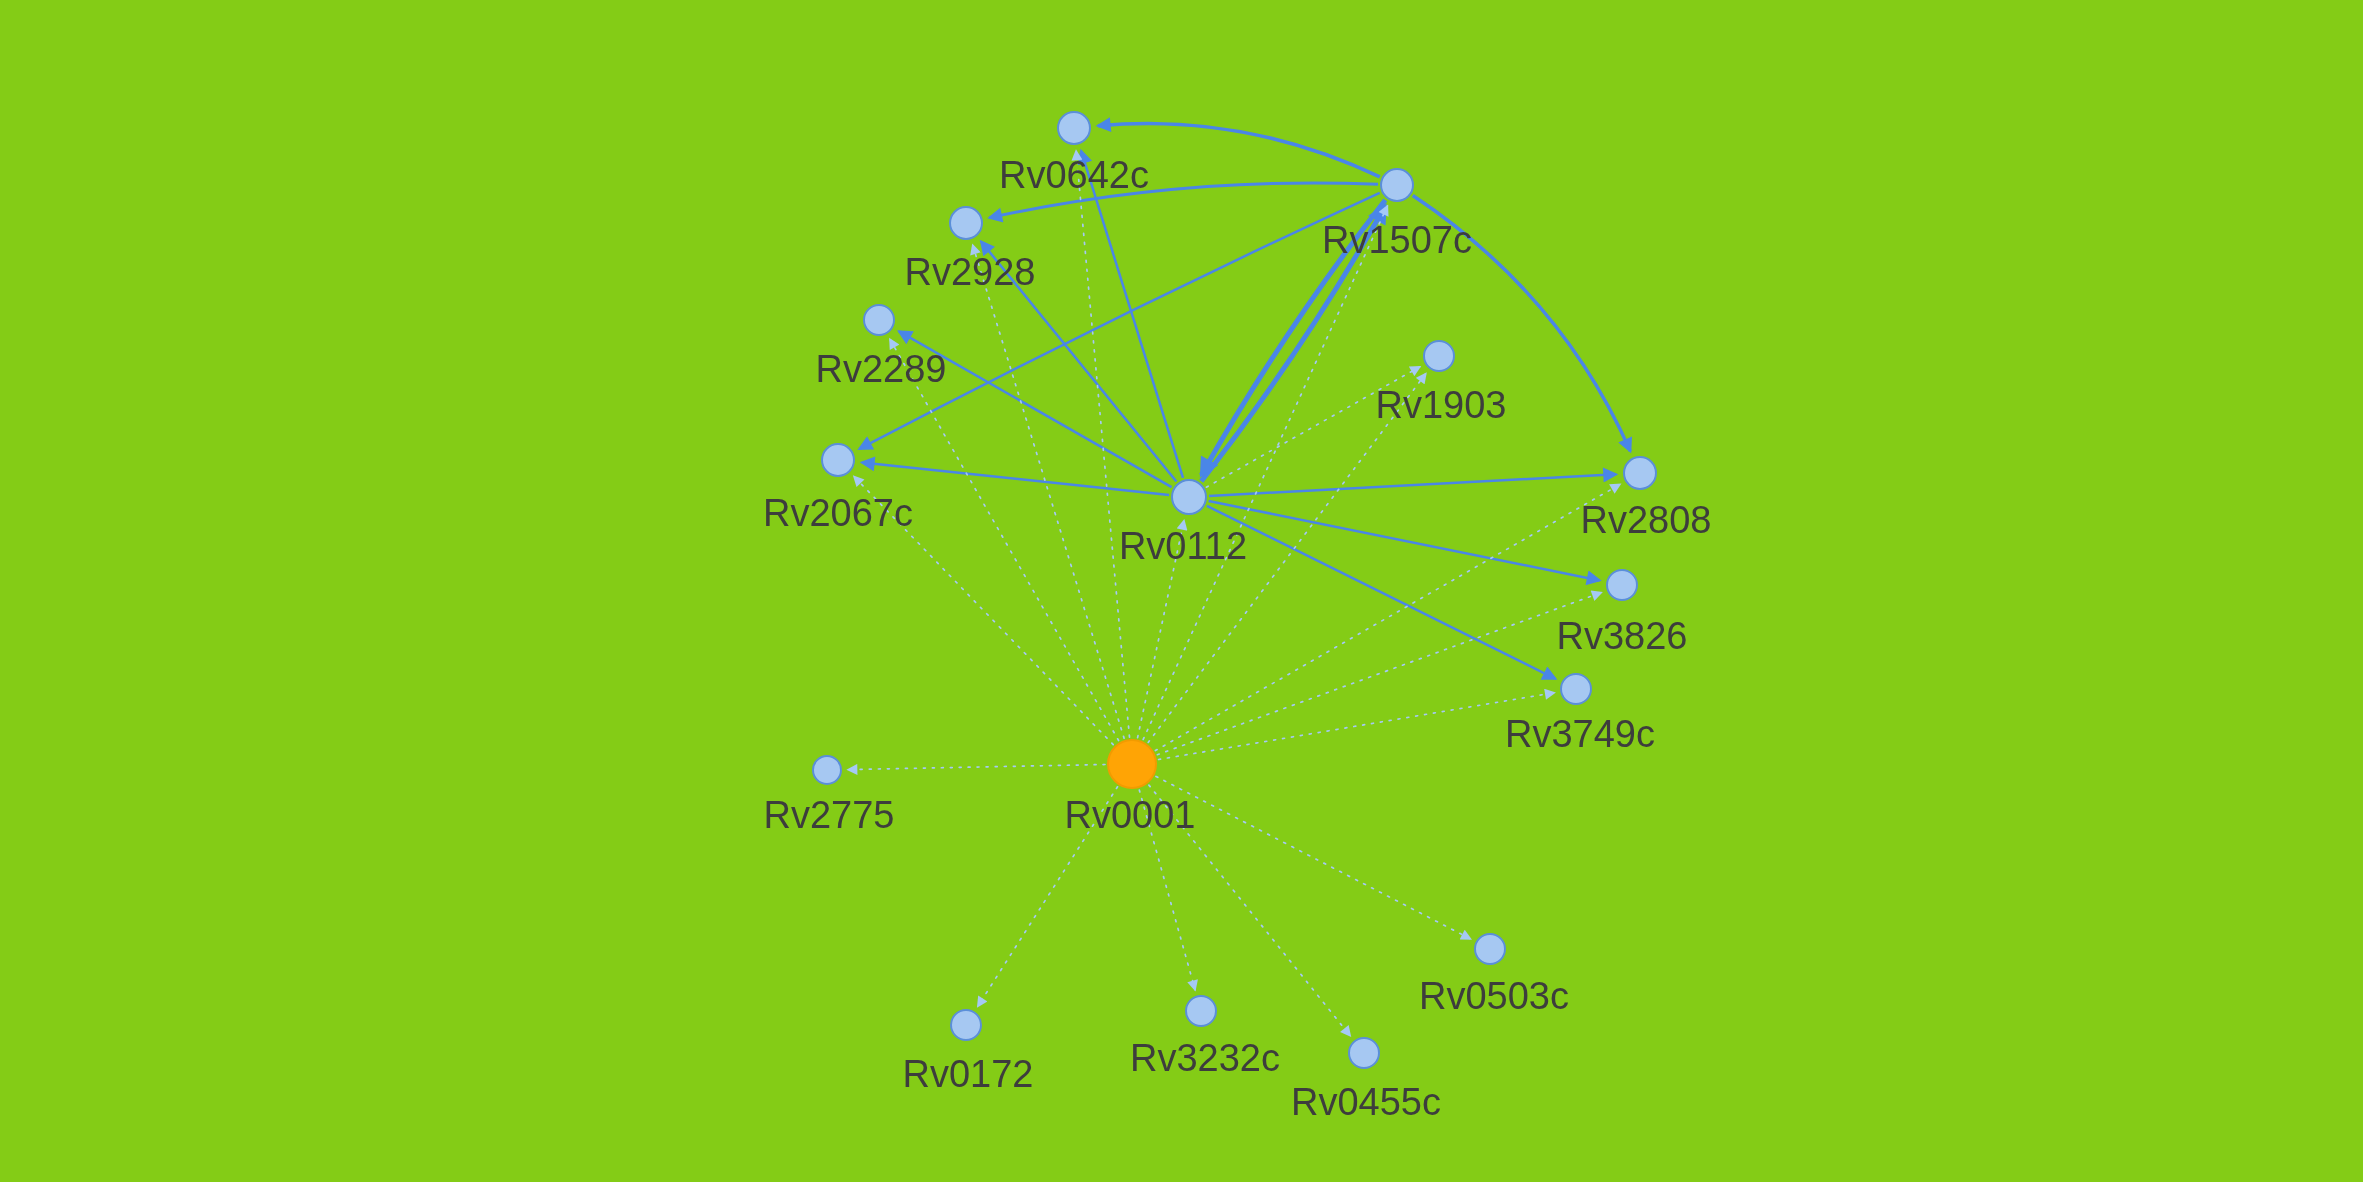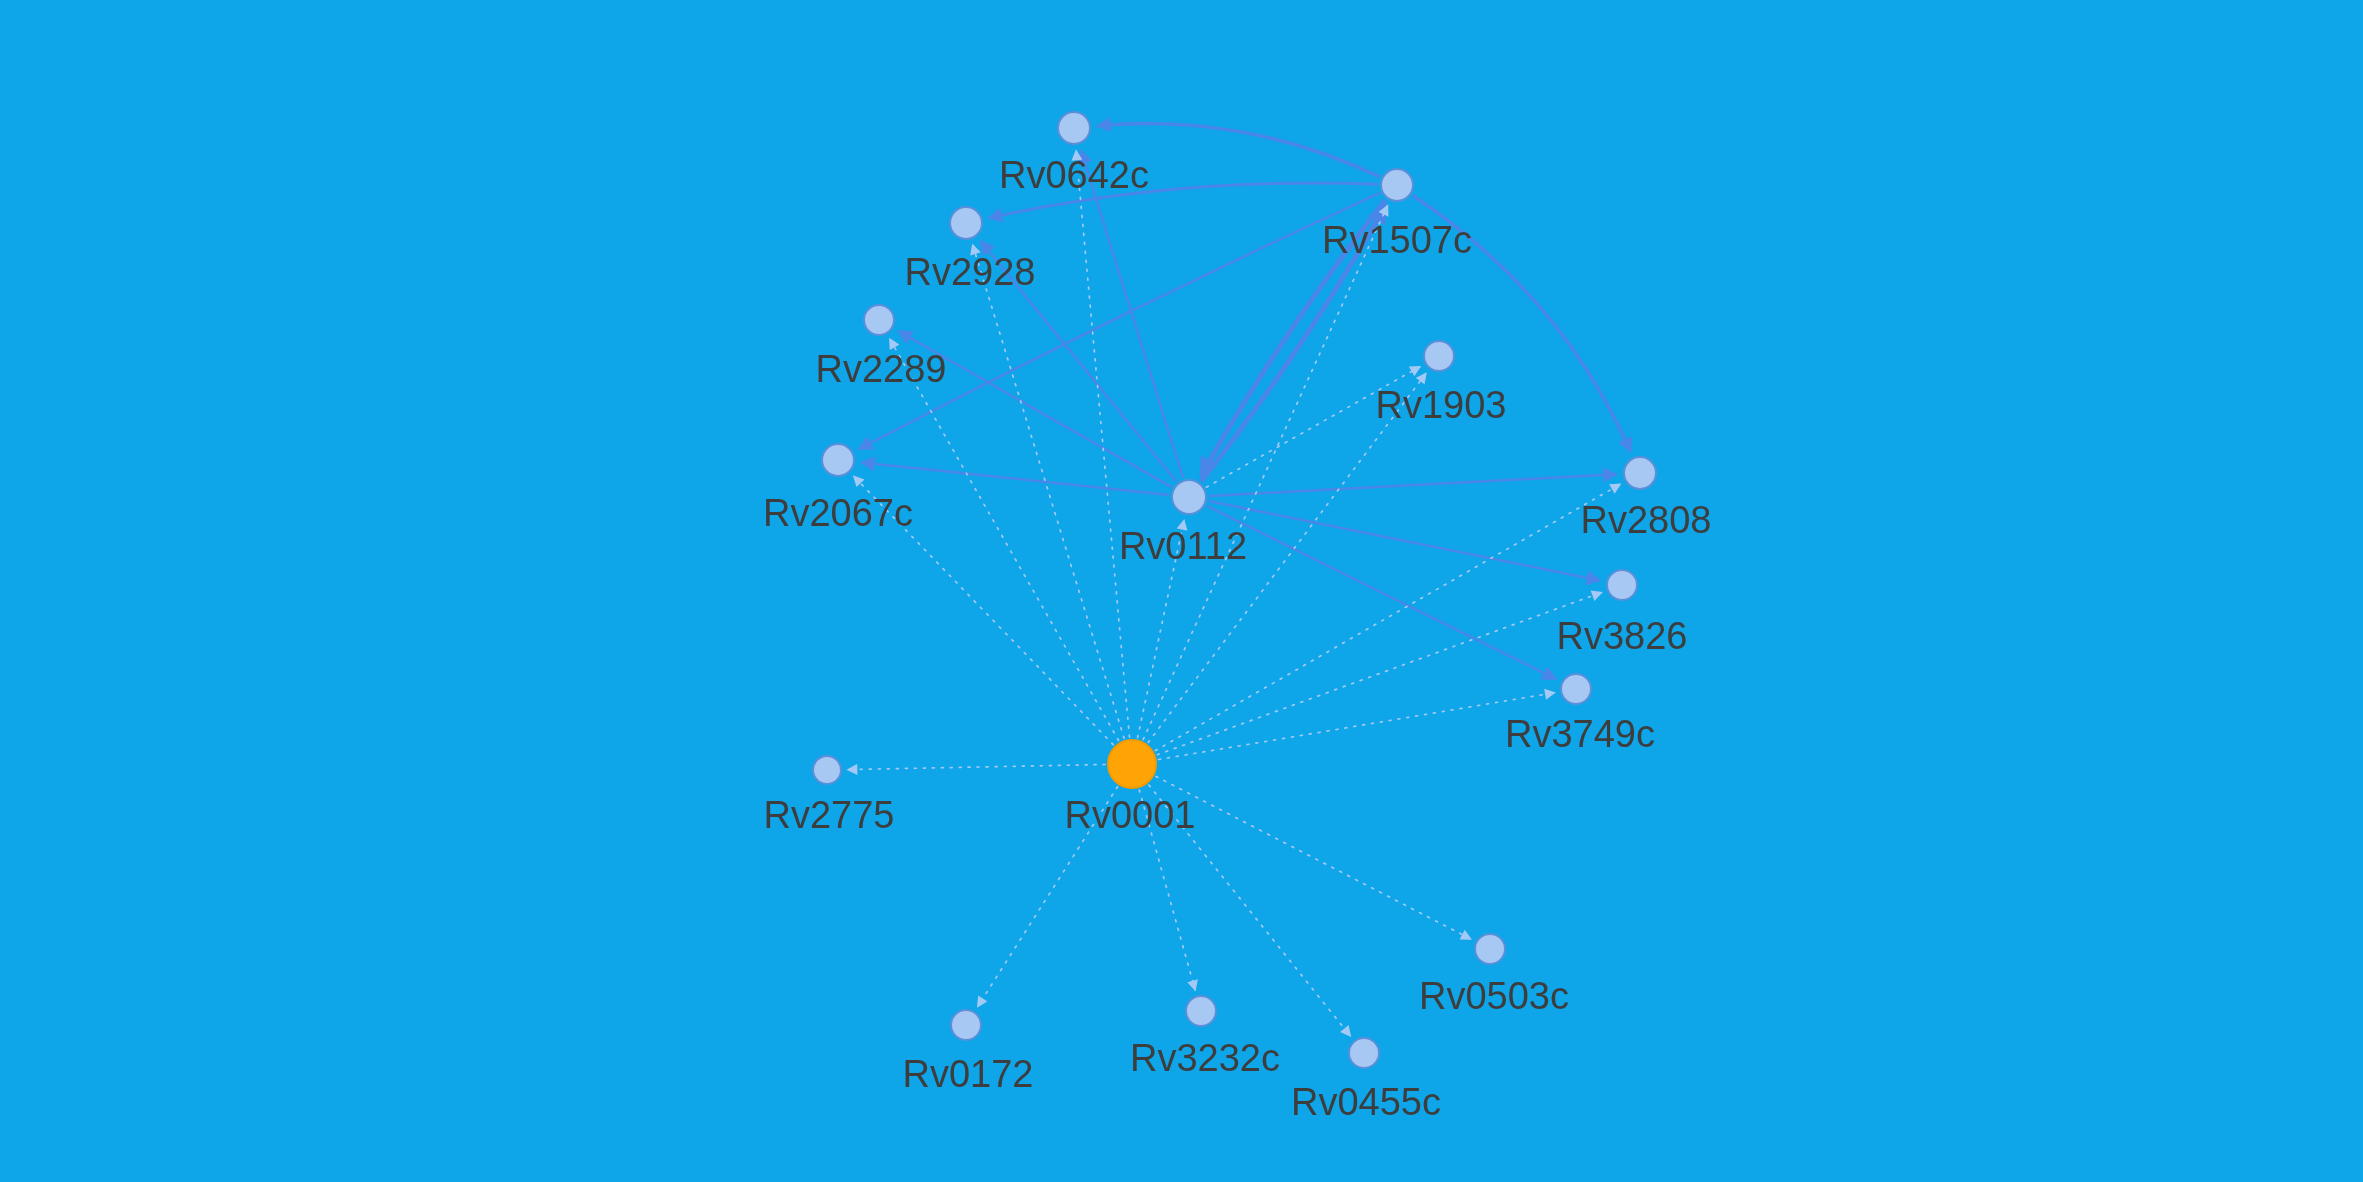--- a/index.html
+++ b/index.html
@@ -8,21 +8,21 @@
     background: #ffffff;
     width: 2363px;
     height: 1182px;
     overflow: hidden;
     font-family: "Liberation Sans", sans-serif;
   }
   #graph-wrap {
     position: relative;
     width: 2363px;
     height: 1182px;
-    background: #0ea5e9;
+    background: #84cc16;
   }
   svg text.node-label {
     font-family: "Liberation Sans", sans-serif;
     font-size: 38px;
     fill: #3d3d3d;
     text-anchor: middle;
     user-select: none;
   }
 </style>
 </head>

